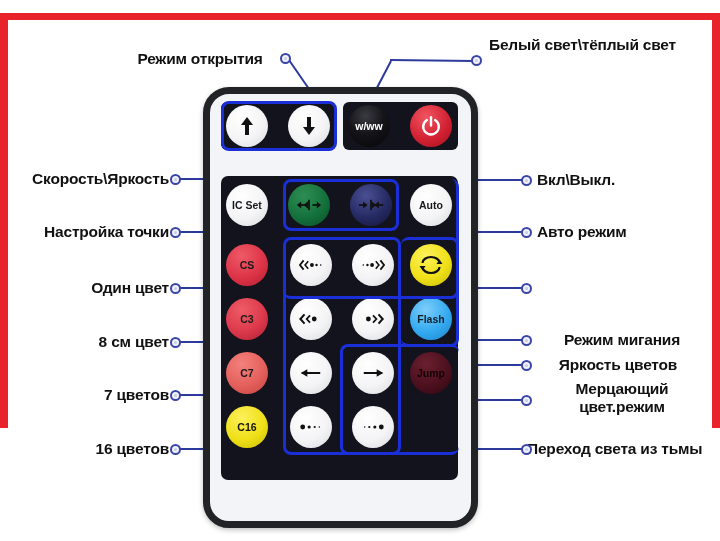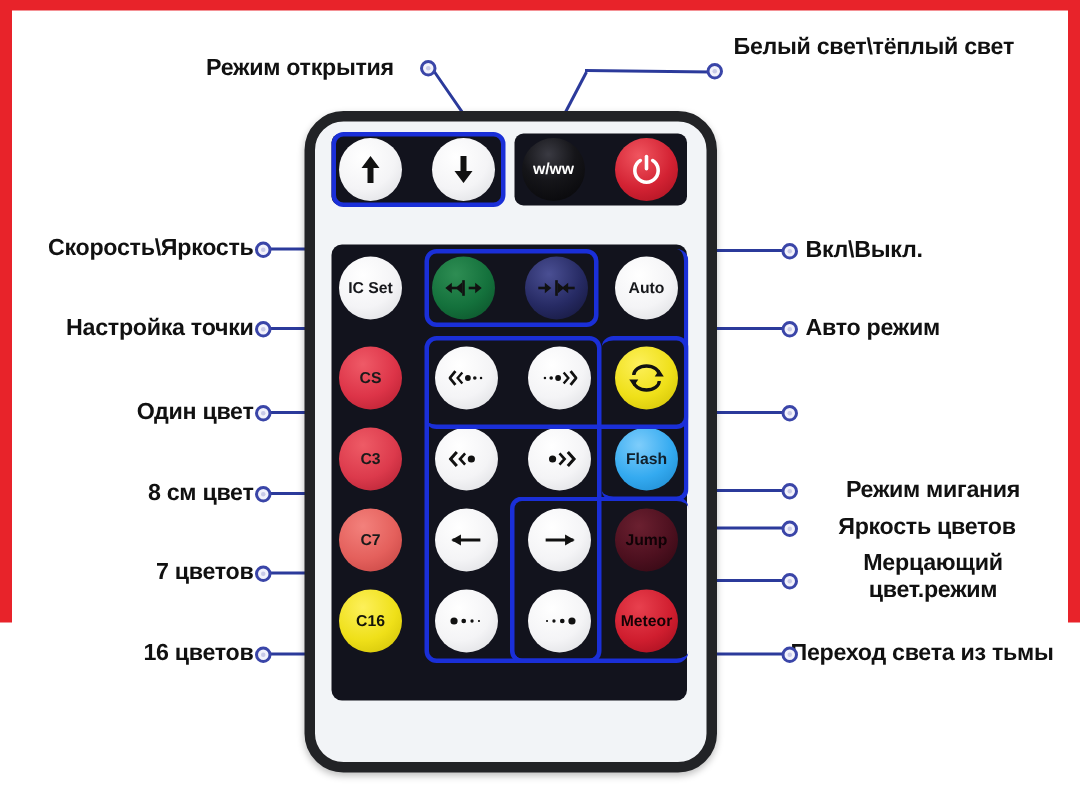--- a/index.html
+++ b/index.html
@@ -9,20 +9,21 @@
   body {
     width: 720px; height: 541px;
     font-family: "Liberation Sans", sans-serif;
     overflow: hidden;
   }
   #root {
     position: relative;
     width: 720px; height: 415px;
     background: #e8232a;
     box-sizing: border-box;
+    margin-top: 13px;
   }
   #canvas {
     position: absolute;
     left: 8px; top: 7px;
     width: 704px; height: 527px;
     background: #ffffff;
     overflow: hidden;
   }
 
   
@@ -366,23 +367,20 @@
           <path d="M20.5 4.5 L23.5 9 L17.5 9 Z" fill="#111"></path>
           <path d="M3.5 15.5 L0.5 11 L6.5 11 Z" fill="#111"></path>
         </svg>
       </div>
       <div class="btn b-skyblue" style="left:200px; top:204px; width:42px; height:42px;">
         <span class="txt">Flash</span>
       </div>
       <div class="btn b-maroon" style="left:200px; top:258px; width:42px; height:42px;">
         <span class="txt">Jump</span>
       </div>
-      <div class="btn b-red2" style="left:200px; top:312px; width:42px; height:42px;">
-        <span class="txt">Meteor</span>
-      </div>
 
       <div class="hl" style="left:11px; top:7px; width:116px; height:50px;"></div>
       <div class="hl" style="left:73px; top:85px; width:116px; height:52px;"></div>
       <div class="hl" style="left:73px; top:85px; width:176px; height:120px; border-top:none; border-left:none;"></div>
       <div class="hl" style="left:73px; top:143px; width:118px; height:218px;"></div>
       <div class="hl" style="left:191px; top:143px; width:58px; height:110px; border-left:none;"></div>
       <div class="hl" style="left:130px; top:250px; width:119px; height:111px; border-right:none;"></div>
 
     </div>
   </div>

